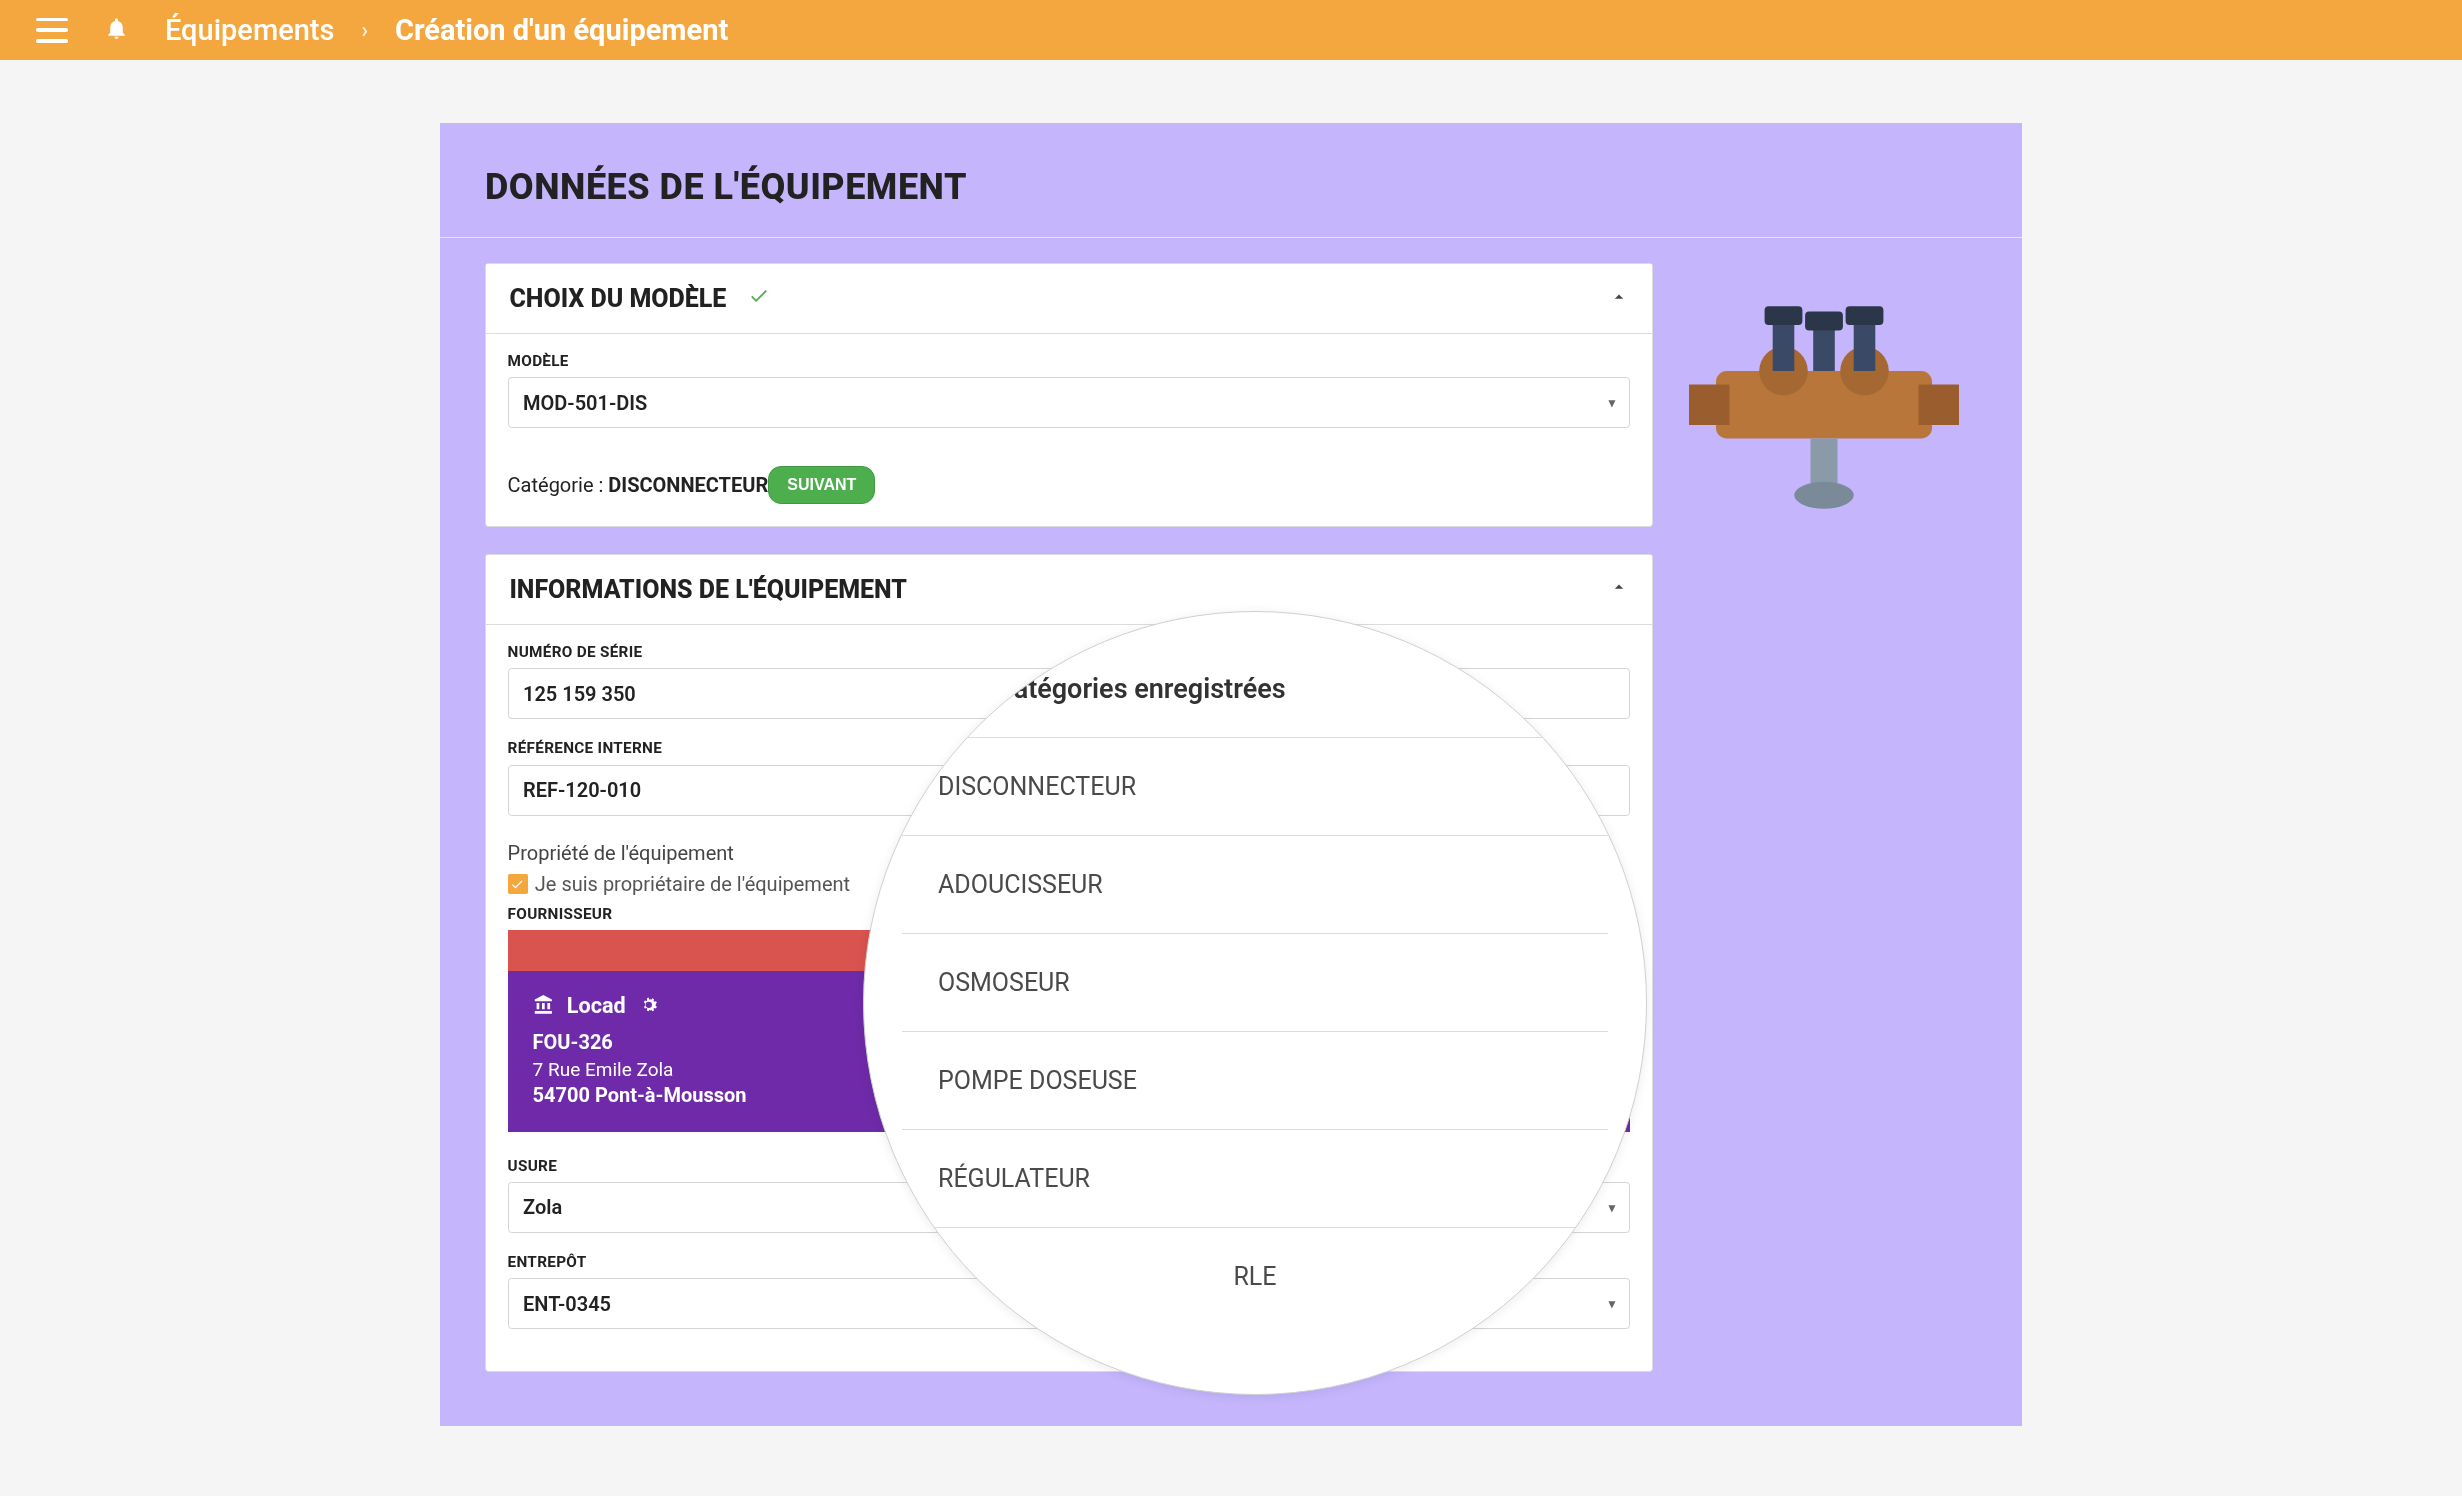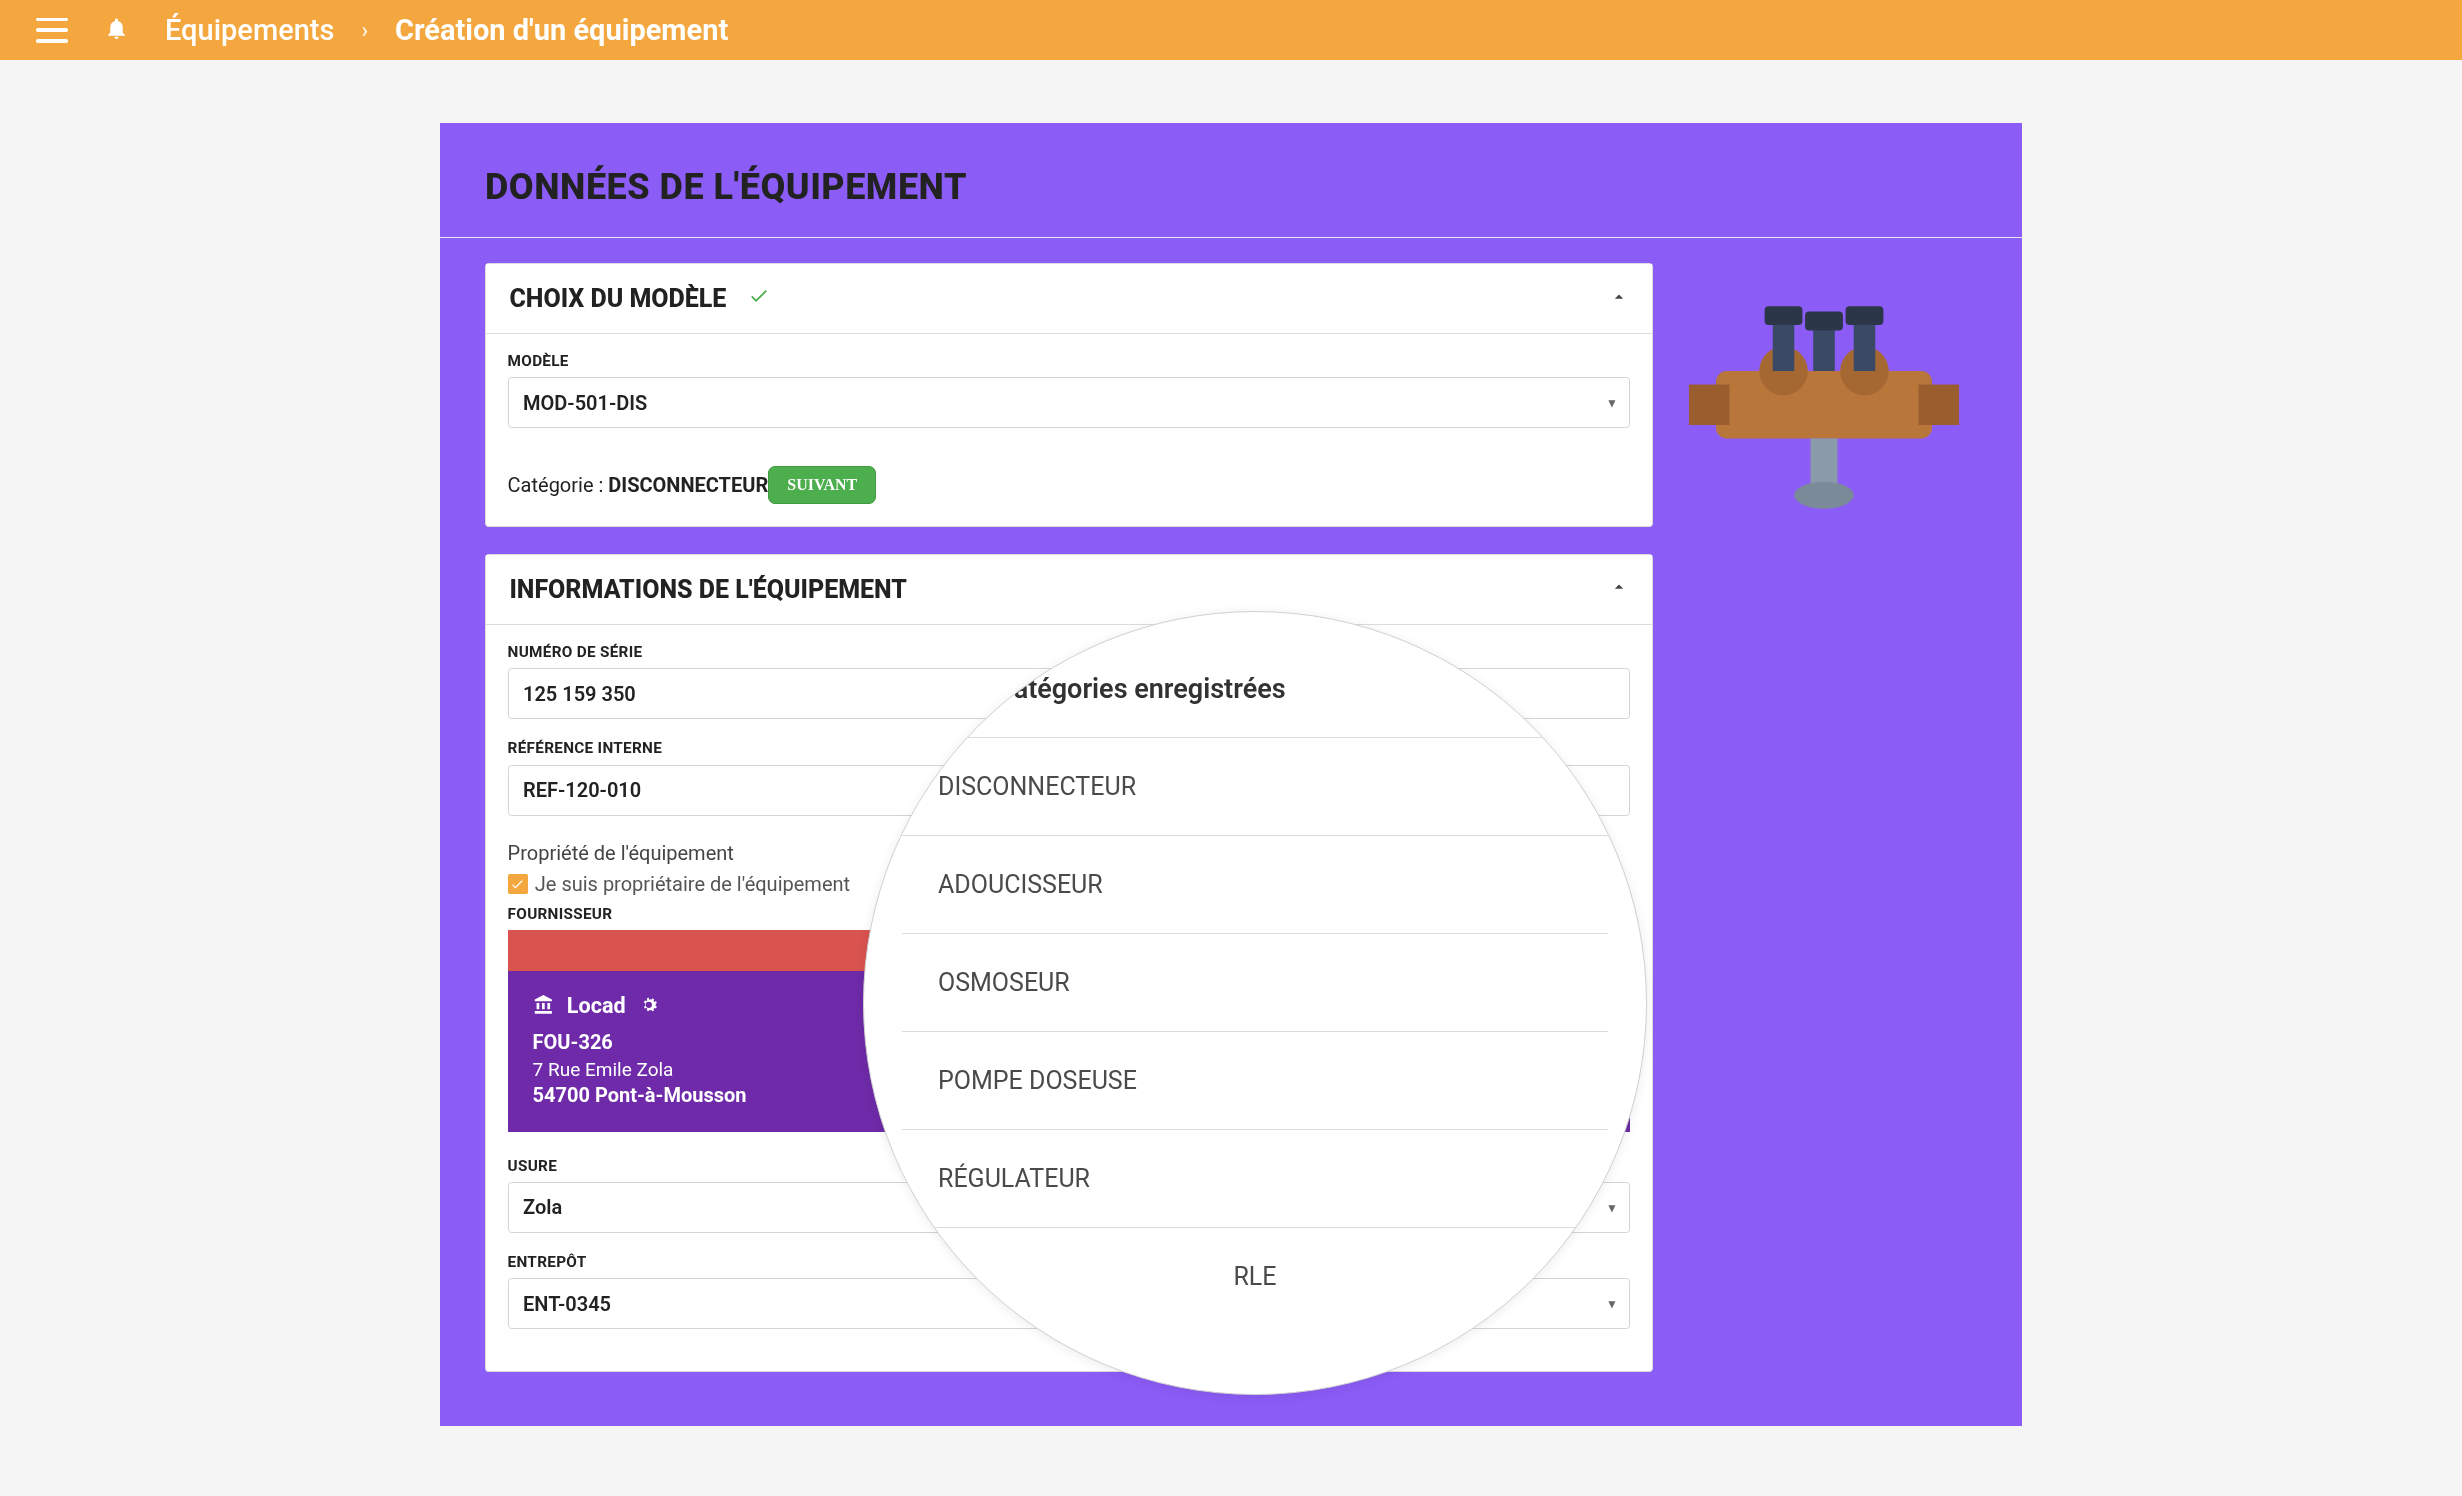--- a/index.html
+++ b/index.html
@@ -43,21 +43,21 @@
     }
     .breadcrumb-chevron { font-size: 21.6px; opacity: 0.9; }
     .breadcrumb-current { font-weight: 700; }
 
     .main-container {
       display: flex;
       justify-content: center;
       padding-top: 63px;
     }
     .content-card {
-      background: #8b5cf6;
+      background: #c4b5fd;
       width: 1582px;
       padding: 43px 0 27px;
     }
     .page-title {
       font-size: 36px;
       font-weight: 800;
       letter-spacing: 0.5px;
       color: #222;
       padding: 0 45px 29px;
       border-bottom: 0.9px solid #e8e8e8;
@@ -127,23 +127,22 @@
     }
     .category-text { font-size: 20px; color: #222; }
     .category-value { font-weight: 700; }
     .btn-suivant {
       background: #4cae4c;
       color: white;
       border: 0.9px solid #3f9a3f;
       padding: 9px 18px;
       font-size: 16px;
       font-weight: 700;
-      border-radius: 7px;
+      border-radius: 13px;
       cursor: pointer;
-      font-family: Liberation Serif, serif;
     }
 
     .field-group { margin-bottom: 20px; }
     .section-subtitle {
       font-size: 20px;
       color: #444;
       margin: 25px 0 7.2px;
     }
     .checkbox-row {
       display: flex;

